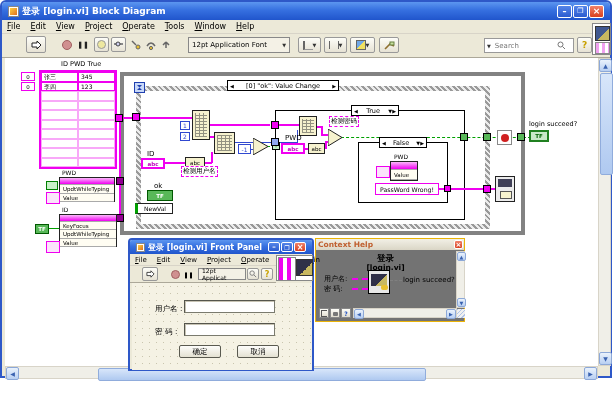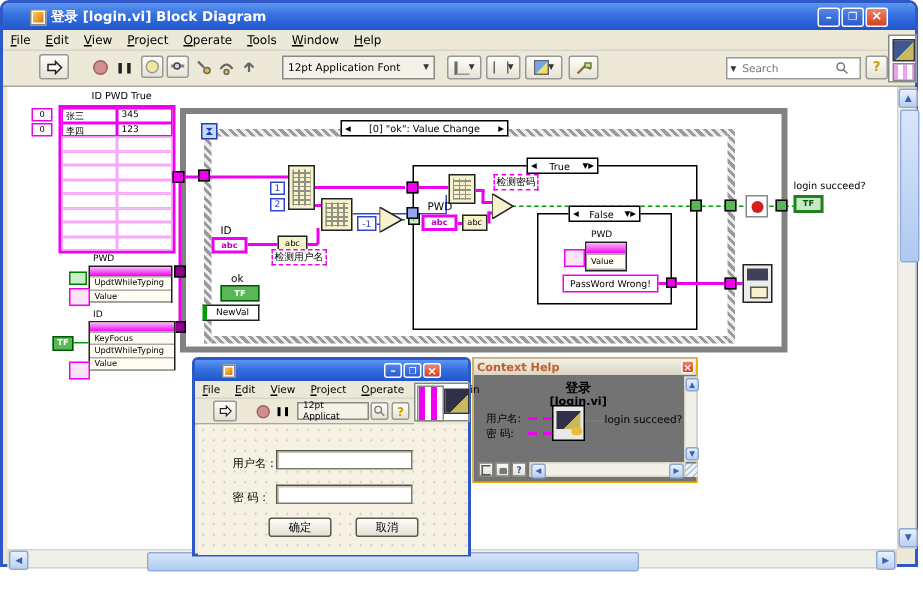--- a/index.html
+++ b/index.html
@@ -3,21 +3,21 @@
 <meta charset="utf-8">
 <style>
   html,body{margin:0;padding:0;}
   body{font-family:"DejaVu Sans",sans-serif;background:#fff;}
   .screen{position:relative;width:615px;height:400px;background:#fff;overflow:hidden;}
   .abs{position:absolute;}
   
   .xpwin{position:absolute;border:2px solid #2E58C8;border-radius:6px 6px 0 0;background:#ECE9D8;box-sizing:border-box;}
   .tbar{position:absolute;left:0;top:0;right:0;display:flex;align-items:center;gap:3px;
         background:linear-gradient(180deg,#5C96F0 0%,#3670E0 45%,#2055CC 100%);
-        color:#fff;font-weight:bold;padding:0 18px;box-sizing:border-box;}
+        color:#fff;font-weight:bold;padding:0 6px;box-sizing:border-box;}
   .winicon{background:#fff;border:1px solid #888;box-sizing:border-box;position:relative;flex:0 0 auto;}
   .winicon:before{content:"";position:absolute;inset:1px;background:linear-gradient(135deg,#FFD040,#E07020);}
   .winbtns{margin-left:auto;display:flex;gap:1px;}
   .wbtn{border:1px solid #fff;border-radius:2px;color:#fff;display:flex;align-items:center;justify-content:center;
         background:linear-gradient(#5585E8,#2A5BD0);box-sizing:border-box;}
   .wbtn.close{background:linear-gradient(#F0826A,#D8401E);}
   .menubar{position:absolute;background:#ECE9D8;display:flex;align-items:center;box-sizing:border-box;border-bottom:1px solid #D8D4C8;}
   .menubar span{display:inline-block;padding:0 5px;color:#000;}
   .menubar span::first-letter{text-decoration:underline;}
   .toolbar{position:absolute;background:#ECE9D8;box-sizing:border-box;border-bottom:1px solid #ACA899;}
@@ -343,20 +343,21 @@
     <div class="sb" style="left:3px;top:364px;width:593px;height:13px;">
       <span class="sbbtn" style="left:0;top:0;width:13px;height:13px;">◀</span>
       <span class="sbthumb" style="left:92px;top:1px;width:326px;height:11px;"></span>
       <span class="sbbtn" style="right:0;top:0;width:13px;height:13px;">▶</span>
     </div>
   </div>
 
   <div class="xpwin" style="left:128px;top:238px;width:186px;height:133px;z-index:30;border-radius:4px 4px 0 0;">
     <div class="tbar" style="height:14px;font-size:8px;border-radius:2px 2px 0 0;">
       <span class="winicon" style="width:9px;height:9px;"></span>
+      <span style="overflow:hidden;white-space:nowrap;">登录 [login.vi] Front Panel</span>
       <span class="winbtns">
         <span class="wbtn" style="width:12px;height:10px;font-size:7px;">–</span>
         <span class="wbtn" style="width:12px;height:10px;font-size:6px;">❐</span>
         <span class="wbtn close" style="width:12px;height:10px;font-size:8px;">×</span>
       </span>
     </div>
     <div class="menubar" style="left:0;top:14px;width:146px;height:12px;font-size:7px;">
       <span>File</span>
       <span>Edit</span>
       <span>View</span>

